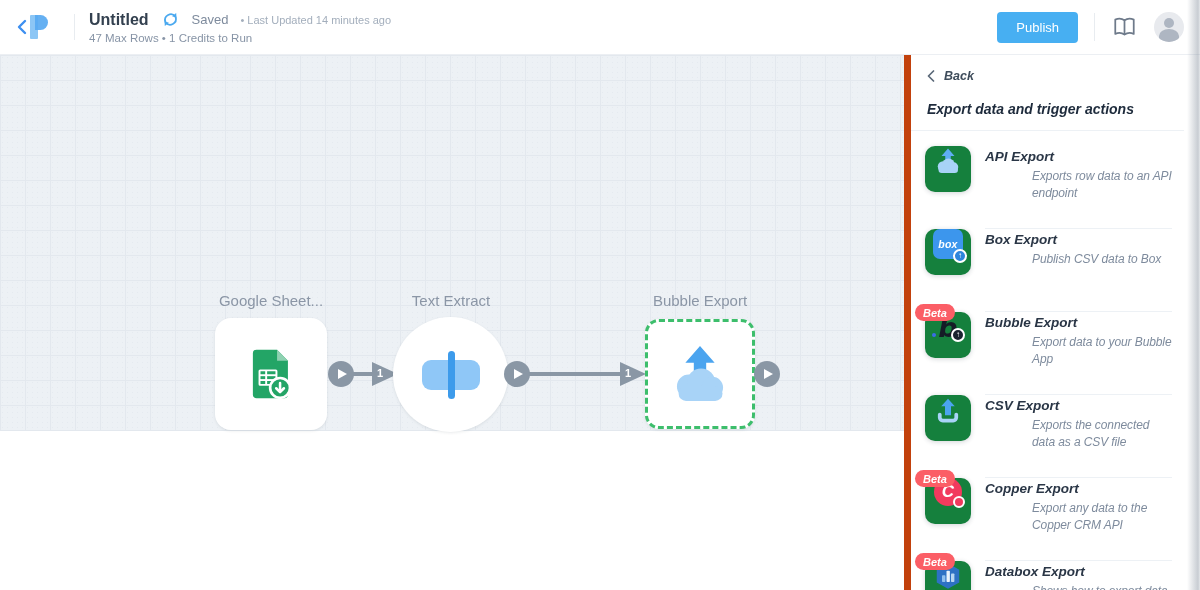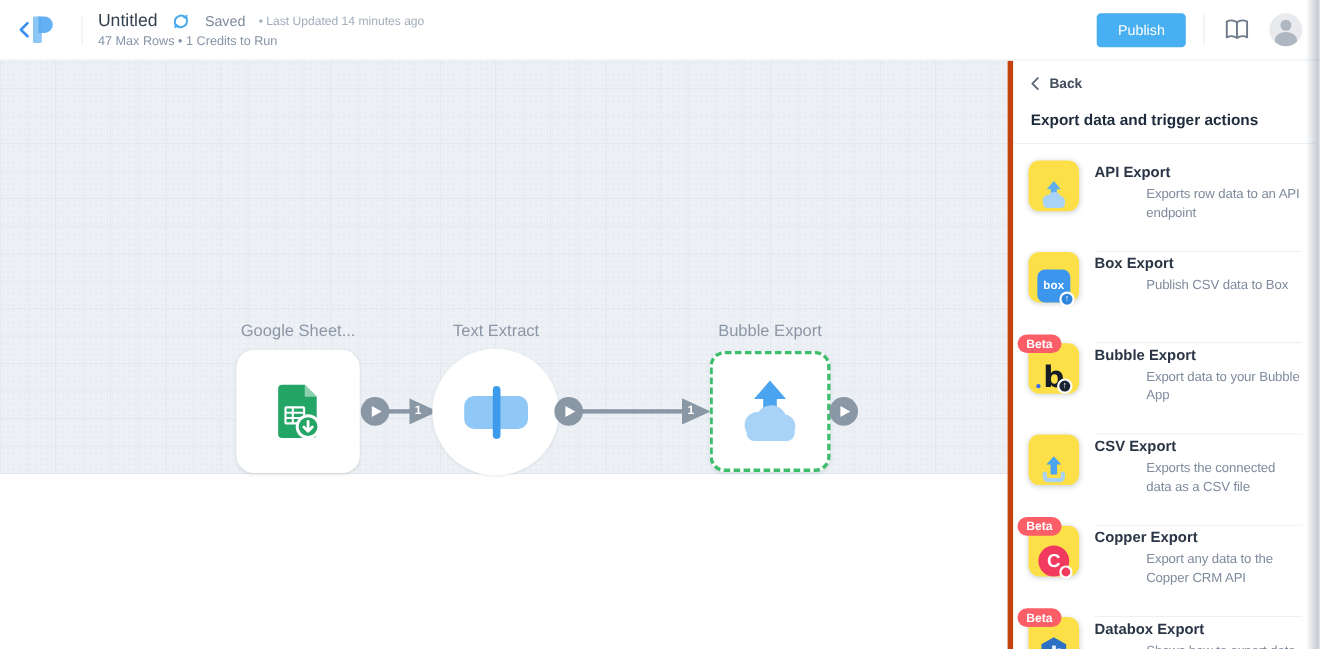--- a/index.html
+++ b/index.html
@@ -10,21 +10,21 @@
   .header { position:absolute; top:0; left:0; width:1200px; height:55px; background:#fff;
             border-bottom:1px solid #ECEFF3; display:flex; align-items:center; padding:0 16px; z-index:5; }
   .logo-wrap { display:flex; align-items:center; gap:2px; width:52px; }
   .logo-p { position:relative; width:18px; height:24px; }
   .logo-p .bar { position:absolute; left:0; top:0; width:8px; height:24px; background:#8CC6F5; border-radius:1px; }
   .logo-p .bowl { position:absolute; left:5px; top:0; width:13px; height:15px; background:#58A9F1; opacity:.92;
                   border-radius:0 8px 8px 0; }
   .hdr-divider { width:1px; height:26px; background:#E8ECF0; margin:0 14px 0 6px; }
   .title-block { display:flex; flex-direction:column; justify-content:center; }
   .title-row { display:flex; align-items:center; gap:12px; }
-  .flow-title { font-size:16px; font-weight:400; color:#33404F;text-align:center; }
+  .flow-title { font-size:16px; font-weight:700; color:#33404F;text-align:center; }
   .saved-label { font-size:13px; color:#7E8B9D; }
   .last-updated { font-size:11px; color:#A3AEBC; }
   .meta-row { font-size:11.5px; color:#8794A6; margin-top:3px; }
   .header-right { margin-left:auto; display:flex; align-items:center; gap:16px; }
   .publish-btn { background:var(--accent,#47AFF2); color:#fff; font-size:13px; font-weight:500;
                  border:none; border-radius:4px; padding:8px 19px; cursor:pointer; font-family:inherit; }
   .hdr-divider2 { width:1px; height:28px; background:#E8ECF0; }
   .avatar { width:30px; height:30px; border-radius:50%; background:#E8EAEE; position:relative; overflow:hidden; }
   .avatar .head { position:absolute; left:10px; top:6px; width:10px; height:10px; border-radius:50%; background:#AEB6C2; }
   .avatar .body { position:absolute; left:5px; top:17px; width:20px; height:14px; border-radius:50% 50% 0 0; background:#AEB6C2; }
@@ -52,30 +52,30 @@
   .arrowhead { position:absolute; width:26px; height:24px; background:#8A97A5;
                clip-path:polygon(0 0, 100% 50%, 0 100%); }
   .arrowhead span { position:absolute; left:5px; top:5px; font-size:11px; font-weight:700; color:#fff; }
 
   
   .te-icon { position:relative; width:62px; height:48px; }
   .te-icon .pill { position:absolute; left:2px; top:9px; width:58px; height:30px; border-radius:9px; background:#8FC7F7; }
   .te-icon .bar { position:absolute; left:28px; top:0; width:7px; height:48px; border-radius:3.5px; background:#3D9BEB; }
 
   
-  .sidebar { position:absolute; top:55px; right:4px; width:280px; height:535px; background:#fff;
-             border-left:5px solid #c2410c; overflow:hidden; }
+  .sidebar { position:absolute; top:55px; right:16px; width:280px; height:535px; background:#fff;
+             border-left:7px solid #c2410c; overflow:hidden;font-style:italic; }
   .back-row { display:flex; align-items:center; gap:9px; padding:14px 16px 0 16px; cursor:pointer; }
   .back-label { font-size:12.5px; font-weight:600; color:#3E4C5B; }
   .sb-title { font-size:14px; font-weight:700; color:#1E2B3C; padding:18px 16px 13px 16px; }
   .sb-divider { height:1px; background:#EDF1F5; }
   .sb-item { display:flex; align-items:flex-start; padding:15px 12px 0 14px; height:83px; cursor:pointer; }
   .sb-item .iconwrap { position:relative; width:46px; height:46px; flex:none; }
-  .icon-card { width:46px; height:46px; background:#fde047; border-radius:10px;
-               box-shadow:0 1px 5px rgba(31,45,61,.20); display:flex; align-items:flex-end; justify-content:center; }
+  .icon-card { width:46px; height:46px; background:#15803d; border-radius:10px;
+               box-shadow:0 1px 5px rgba(31,45,61,.20); display:flex; align-items:flex-start; justify-content:center; }
   .beta-badge { position:absolute; top:-8px; left:-10px; background:var(--beta,#FB5E66); color:#fff;
                 font-size:11px; font-weight:700; padding:2.5px 8px; border-radius:9px; z-index:2; }
   .sb-item .content { margin-left:14px; border-bottom:1px solid #EDF1F5; flex:1; height:83px; }
   .sb-item .item-title { font-size:13.5px; font-weight:700; color:#2A3646; margin-top:3px; }
   .sb-item .item-desc { font-size:12px; color:#7E8B9D; line-height:16.5px; margin-top:4px; letter-spacing:-0.1px;margin-left:47px; }
 
   
   .box-logo { width:30px; height:30px; border-radius:7px; background:#3C96ED; position:relative;
               display:flex; align-items:center; justify-content:center; }
   .box-logo .txt { color:#fff; font-size:10.5px; font-weight:700; letter-spacing:.2px; }

